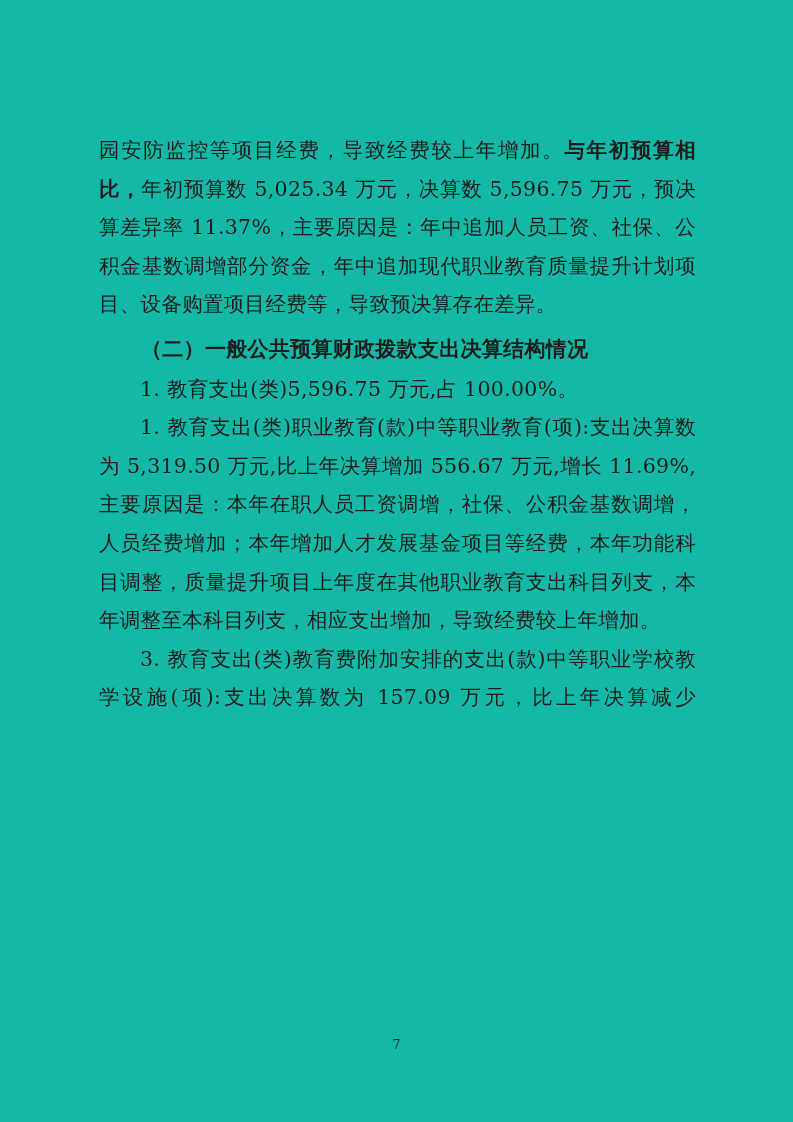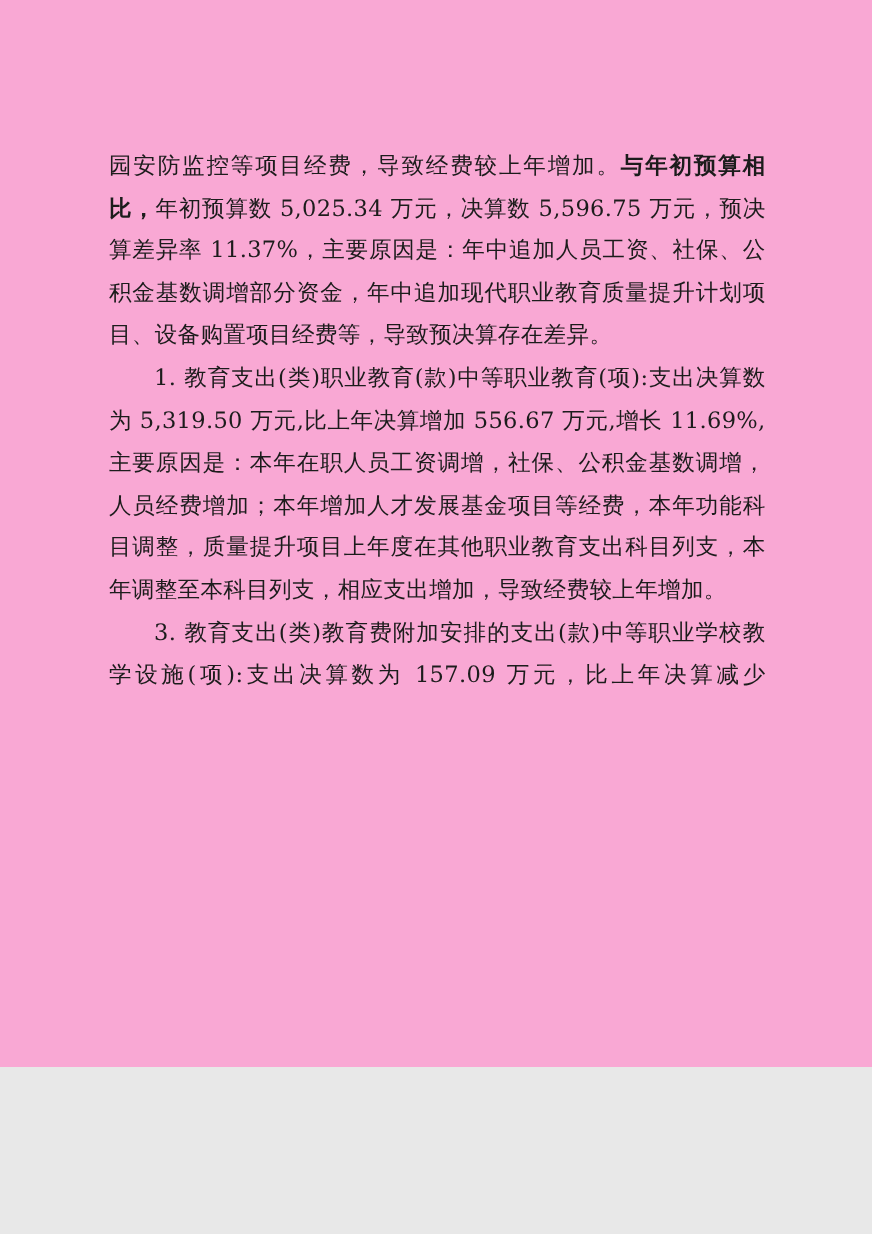--- a/index.html
+++ b/index.html
@@ -3,23 +3,23 @@
 <meta charset="utf-8">
 <style>
   html, body {
     margin: 0;
     padding: 0;
     background: #e8e8e8;
   }
   .page {
     position: relative;
     width: 793px;
-    height: 970px;
+    height: 1122px;
     margin: 0 auto;
-    background: #f9a8d4;
+    background: #14b8a6;
     overflow: hidden;
   }
   .content {
     position: absolute;
     left: 99px;
     top: 131px;
     width: 597px;
   }
   .para {
     margin: 0;
@@ -59,21 +59,23 @@
   }
 </style>
 </head>
 <body>
 
 <div class="page">
   <div class="content">
 
     <p class="para"><span>园安防监控等项目经费，导致经费较上年增加。</span><span class="seg-bold">与年初预算相比，</span><span>年初预算数 5,025.34 万元，决算数 5,596.75 万元，预决算差异率 11.37%，主要原因是：年中追加人员工资、社保、公积金基数调增部分资金，年中追加现代职业教育质量提升计划项目、设备购置项目经费等，导致预决算存在差异。</span></p>
 
+    <p class="para indent heading">（二）一般公共预算财政拨款支出决算结构情况</p>
 
+    <p class="para indent">1. 教育支出(类)5,596.75 万元,占 100.00%。</p>
 
 
     <p class="para indent">1. 教育支出(类)职业教育(款)中等职业教育(项):支出决算数为 5,319.50 万元,比上年决算增加 556.67 万元,增长 11.69%,主要原因是：本年在职人员工资调增，社保、公积金基数调增，人员经费增加；本年增加人才发展基金项目等经费，本年功能科目调整，质量提升项目上年度在其他职业教育支出科目列支，本年调整至本科目列支，相应支出增加，导致经费较上年增加。</p>
 
 
     <p class="para indent justify-last">3. 教育支出(类)教育费附加安排的支出(款)中等职业学校教学设施(项):支出决算数为 157.09 万元，比上年决算减少</p>
 
   </div>
 
   <div class="page-number">7</div>

